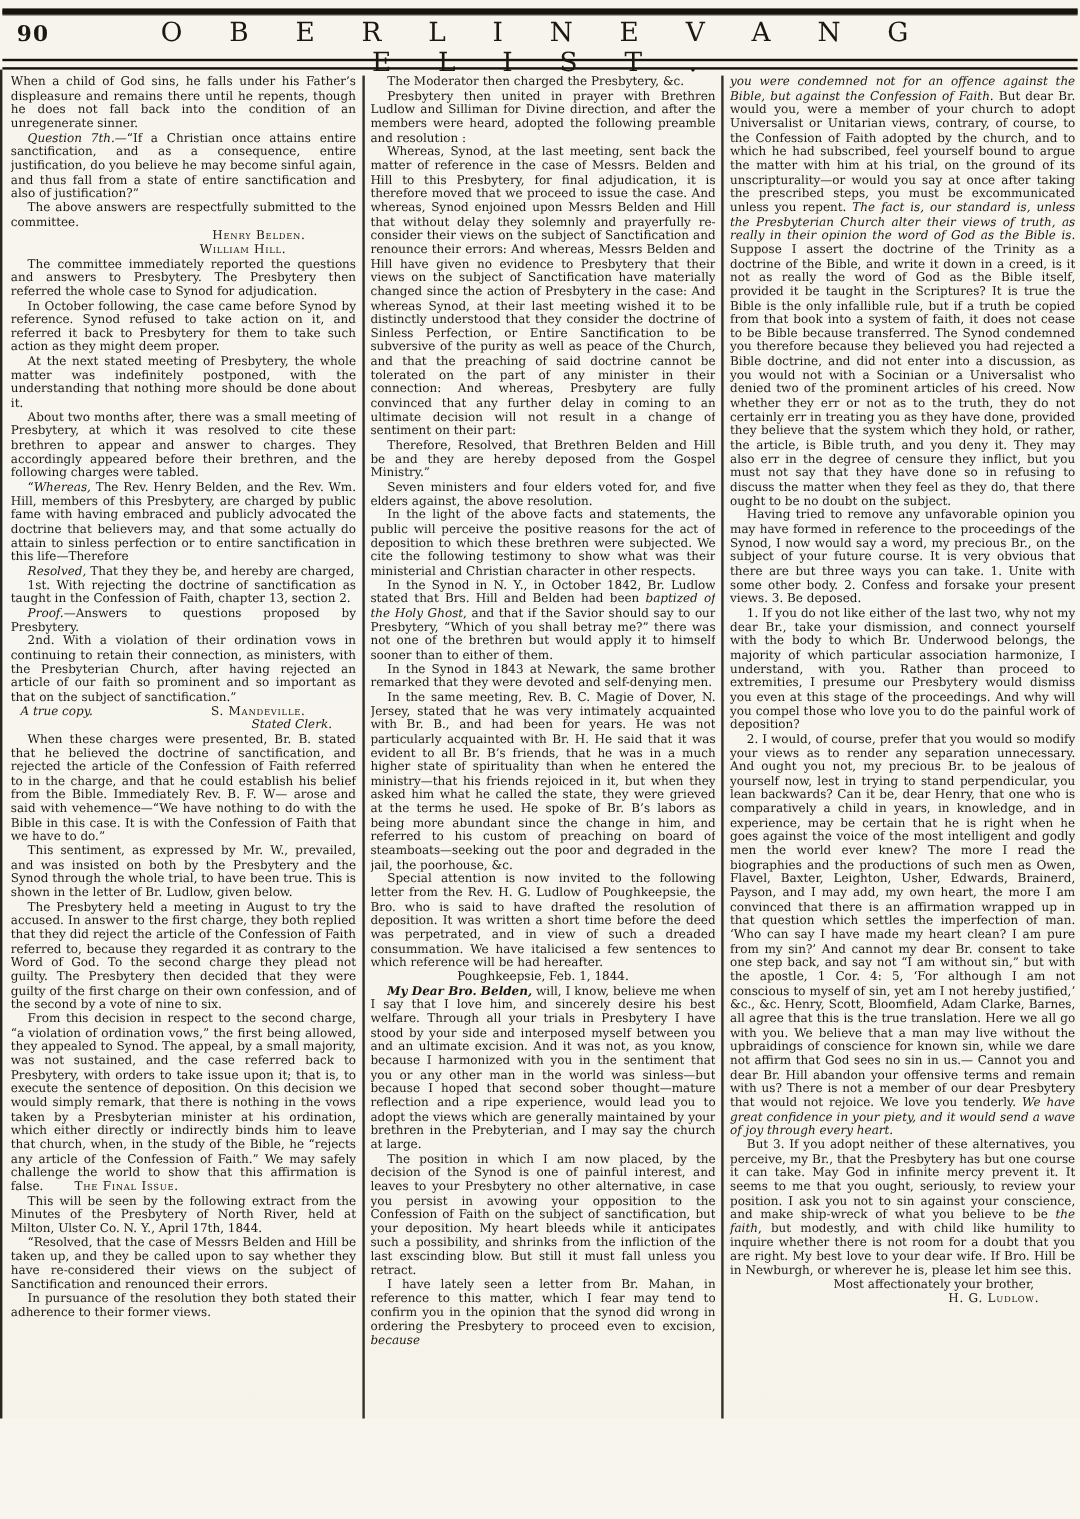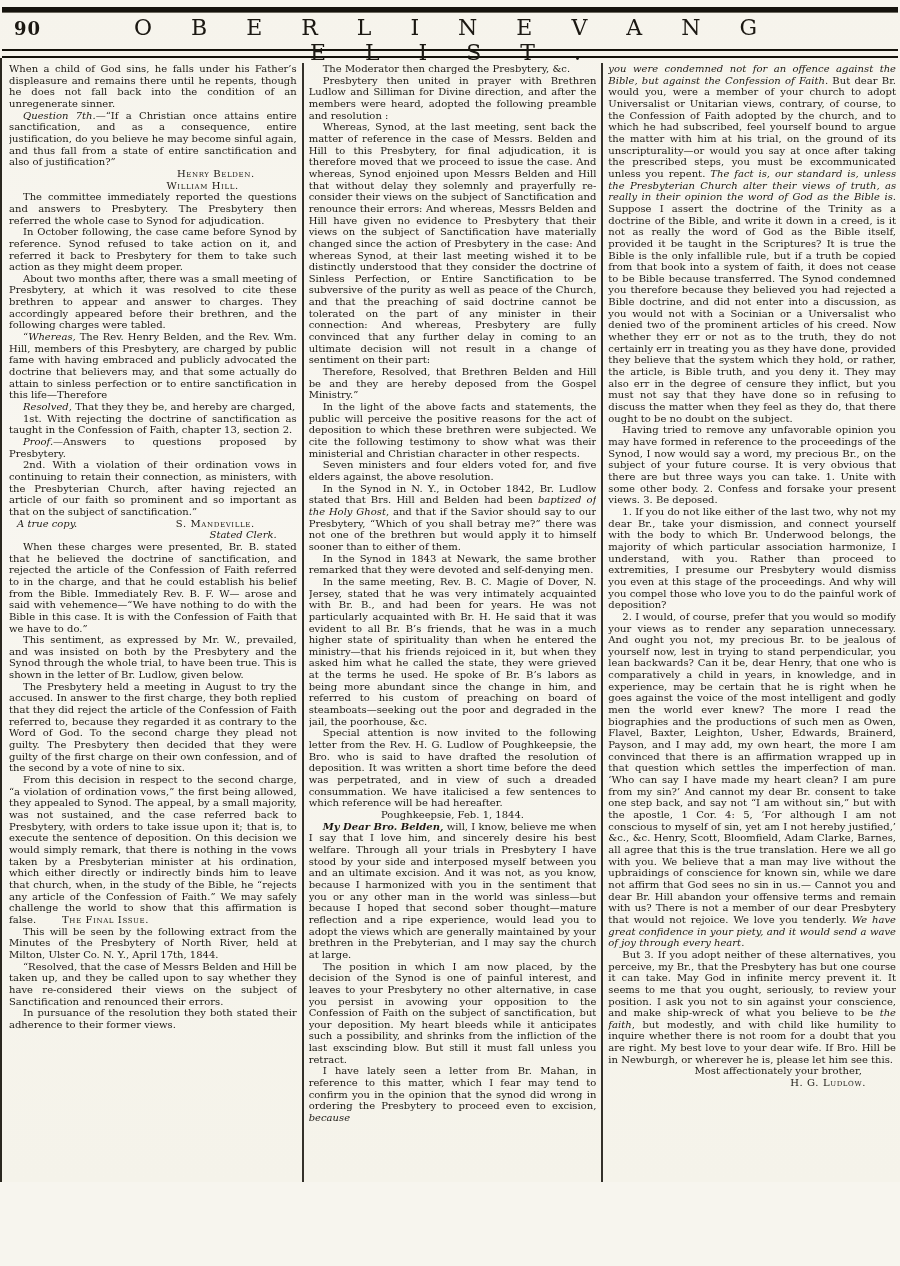--- a/index.html
+++ b/index.html
@@ -71,24 +71,26 @@
       <h1 class="mast-title">O B E R L I N   E V A N G E L I S T .</h1>
       <span class="pgnum right"></span>
     </div>
     <div class="dbl-rule"></div>
   </header>
 
   <main class="cols">
     <section class="col">
         <p class="para fl"><span>When a child of God sins, he falls under his Father’s displeasure and remains there until he repents, though he does not fall back into the condition of an unregenerate sinner.</span></p>
         <p class="para ind"><span class="i">Question 7th.—</span><span>“If a Christian once attains entire sanctification, and as a consequence, entire justification, do you believe he may become sinful again, and thus fall from a state of entire sanctification and also of justification?”</span></p>
+        <p class="para ind"><span>The above answers are respectfully submitted to the committee.</span></p>
         <p class="para rt pr40"><span class="sc">Henry Belden.</span></p>
         <p class="para rt pr55"><span class="sc">William Hill.</span></p>
         <p class="para ind"><span>The committee immediately reported the questions and answers to Presbytery. The Presbytery then referred the whole case to Synod for adjudication.</span></p>
         <p class="para ind"><span>In October following, the case came before Synod by reference. Synod refused to take action on it, and referred it back to Presbytery for them to take such action as they might deem proper.</span></p>
+        <p class="para ind"><span>At the next stated meeting of Presbytery, the whole matter was indefinitely postponed, with the understanding that nothing more should be done about it.</span></p>
         <p class="para ind"><span>About two months after, there was a small meeting of Presbytery, at which it was resolved to cite these brethren to appear and answer to charges. They accordingly appeared before their brethren, and the following charges were tabled.</span></p>
         <p class="para ind"><span>“</span><span class="i">Whereas,</span><span> The Rev. Henry Belden, and the Rev. Wm. Hill, members of this Presbytery, are charged by public fame with having embraced and publicly advocated the doctrine that believers may, and that some actually do attain to sinless perfection or to entire sanctification in this life—Therefore</span></p>
         <p class="para ind"><span class="i">Resolved,</span><span> That they they be, and hereby are charged,</span></p>
         <p class="para ind"><span>1st. With rejecting the doctrine of sanctification as taught in the Confession of Faith, chapter 13, section 2.</span></p>
         <p class="para ind"><span class="i">Proof.—</span><span>Answers to questions proposed by Presbytery.</span></p>
         <p class="para ind"><span>2nd. With a violation of their ordination vows in continuing to retain their connection, as ministers, with the Presbyterian Church, after having rejected an article of our faith so prominent and so important as that on the subject of sanctification.”</span></p>
         <p class="para sig2 pl8 pr40">
           <span class="i">A true copy.</span>
           <span class="sc">S. Mandeville.</span>
         </p>
@@ -100,22 +102,22 @@
         <p class="para ind"><span>This will be seen by the following extract from the Minutes of the Presbytery of North River, held at Milton, Ulster Co. N. Y., April 17th, 1844.</span></p>
         <p class="para ind"><span>“Resolved, that the case of Messrs Belden and Hill be taken up, and they be called upon to say whether they have re-considered their views on the subject of Sanctification and renounced their errors.</span></p>
         <p class="para ind"><span>In pursuance of the resolution they both stated their adherence to their former views.</span></p>
       </section>
     <div class="vrule"></div>
     <section class="col">
         <p class="para ind"><span>The Moderator then charged the Presbytery, &amp;c.</span></p>
         <p class="para ind"><span>Presbytery then united in prayer with Brethren Ludlow and Silliman for Divine direction, and after the members were heard, adopted the following preamble and resolution :</span></p>
         <p class="para ind"><span>Whereas, Synod, at the last meeting, sent back the matter of reference in the case of Messrs. Belden and Hill to this Presbytery, for final adjudication, it is therefore moved that we proceed to issue the case. And whereas, Synod enjoined upon Messrs Belden and Hill that without delay they solemnly and prayerfully re-consider their views on the subject of Sanctification and renounce their errors: And whereas, Messrs Belden and Hill have given no evidence to Presbytery that their views on the subject of Sanctification have materially changed since the action of Presbytery in the case: And whereas Synod, at their last meeting wished it to be distinctly understood that they consider the doctrine of Sinless Perfection, or Entire Sanctification to be subversive of the purity as well as peace of the Church, and that the preaching of said doctrine cannot be tolerated on the part of any minister in their connection: And whereas, Presbytery are fully convinced that any further delay in coming to an ultimate decision will not result in a change of sentiment on their part:</span></p>
         <p class="para ind"><span>Therefore, Resolved, that Brethren Belden and Hill be and they are hereby deposed from the Gospel Ministry.”</span></p>
+        <p class="para ind"><span>Seven ministers and four elders voted for, and five elders against, the above resolution.</span></p>
         <p class="para ind"><span>In the light of the above facts and statements, the public will perceive the positive reasons for the act of deposition to which these brethren were subjected. We cite the following testimony to show what was their ministerial and Christian character in other respects.</span></p>
-        <p class="para ind"><span>Seven ministers and four elders voted for, and five elders against, the above resolution.</span></p>
         <p class="para ind"><span>In the Synod in N. Y., in October 1842, Br. Ludlow stated that Brs. Hill and Belden had been </span><span class="i">baptized of the Holy Ghost</span><span>, and that if the Savior should say to our Presbytery, “Which of you shall betray me?” there was not one of the brethren but would apply it to himself sooner than to either of them.</span></p>
         <p class="para ind"><span>In the Synod in 1843 at Newark, the same brother remarked that they were devoted and self-denying men.</span></p>
         <p class="para ind"><span>In the same meeting, Rev. B. C. Magie of Dover, N. Jersey, stated that he was very intimately acquainted with Br. B., and had been for years. He was not particularly acquainted with Br. H. He said that it was evident to all Br. B’s friends, that he was in a much higher state of spirituality than when he entered the ministry—that his friends rejoiced in it, but when they asked him what he called the state, they were grieved at the terms he used. He spoke of Br. B’s labors as being more abundant since the change in him, and referred to his custom of preaching on board of steamboats—seeking out the poor and degraded in the jail, the poorhouse, &amp;c.</span></p>
         <p class="para ind"><span>Special attention is now invited to the following letter from the Rev. H. G. Ludlow of Poughkeepsie, the Bro. who is said to have drafted the resolution of deposition. It was written a short time before the deed was perpetrated, and in view of such a dreaded consummation. We have italicised a few sentences to which reference will be had hereafter.</span></p>
         <p class="para ctr"><span>Poughkeepsie, Feb. 1, 1844.</span></p>
         <p class="para ind"><span class="bi">My Dear Bro. Belden,</span><span> will, I know, believe me when I say that I love him, and sincerely desire his best welfare. Through all your trials in Presbytery I have stood by your side and interposed myself between you and an ultimate excision. And it was not, as you know, because I harmonized with you in the sentiment that you or any other man in the world was sinless—but because I hoped that second sober thought—mature reflection and a ripe experience, would lead you to adopt the views which are generally maintained by your brethren in the Prebyterian, and I may say the church at large.</span></p>
         <p class="para ind"><span>The position in which I am now placed, by the decision of the Synod is one of painful interest, and leaves to your Presbytery no other alternative, in case you persist in avowing your opposition to the Confession of Faith on the subject of sanctification, but your deposition. My heart bleeds while it anticipates such a possibility, and shrinks from the infliction of the last exscinding blow. But still it must fall unless you retract.</span></p>
         <p class="para ind"><span>I have lately seen a letter from Br. Mahan, in reference to this matter, which I fear may tend to confirm you in the opinion that the synod did wrong in ordering the Presbytery to proceed even to excision, </span><span class="i">because</span></p>
       </section>
     <div class="vrule"></div>

